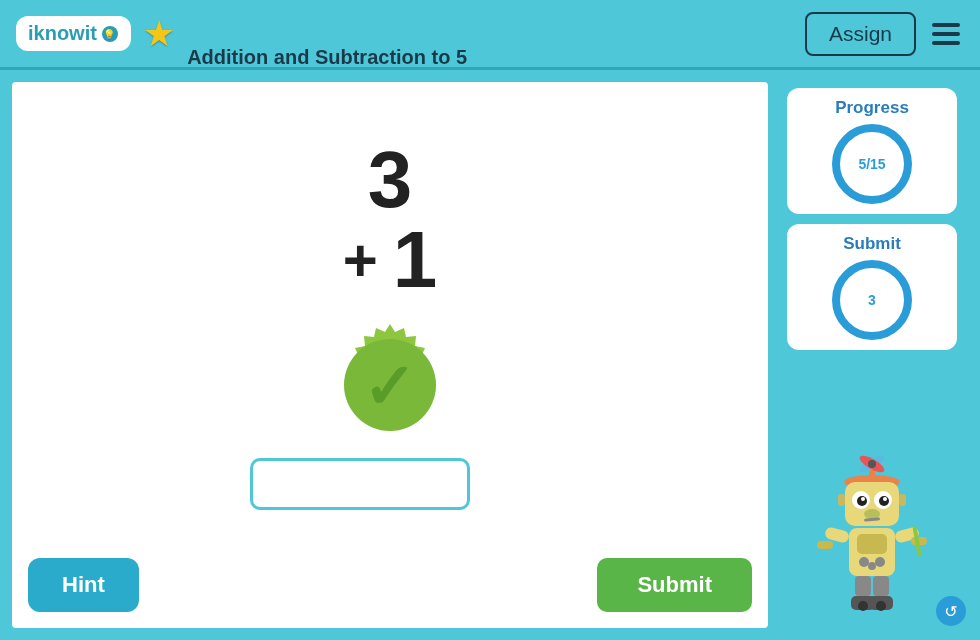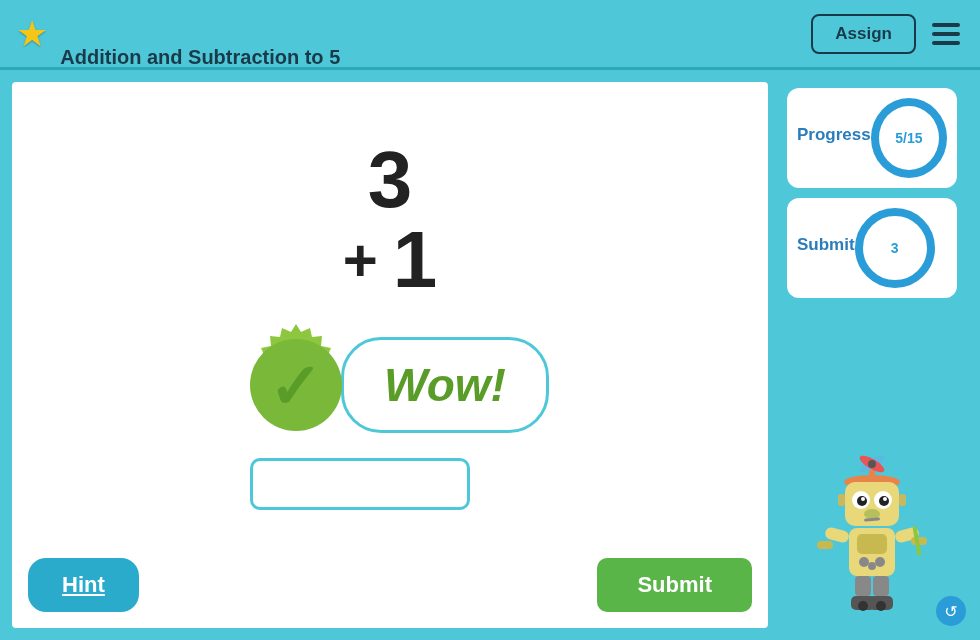--- a/index.html
+++ b/index.html
@@ -43,22 +43,22 @@
       font-weight: bold;
       color: #1a3a4a;
       flex: 1;
       margin-top: 48px;
     }
     .assign-btn {
       background: transparent;
       border: 2px solid #1a3a4a;
       border-radius: 8px;
       padding: 8px 22px;
-      font-size: 17px;
-      font-weight: bold;
+      font-size: 21px;
+      font-weight: normal;
       color: #1a3a4a;
       cursor: pointer;
     }
     .menu-icon {
       display: flex;
       flex-direction: column;
       gap: 5px;
       cursor: pointer;
       padding: 4px;
     }
@@ -162,27 +162,26 @@
       position: absolute;
       bottom: 16px;
       left: 16px;
       right: 16px;
       display: flex;
       justify-content: space-between;
     }
     .hint-btn {
       background: #2aabcc;
       border: none;
-      border-radius: 18px;
+      border-radius: 12px;
       padding: 14px 34px;
       font-size: 22px;
       font-weight: bold;
       color: #fff;
       cursor: pointer;
-      text-decoration: underline;
     }
     .submit-btn {
       background: #5ab548;
       border: none;
       border-radius: 10px;
       padding: 14px 40px;
       font-size: 22px;
       font-weight: bold;
       color: #fff;
       cursor: pointer;
@@ -199,21 +198,21 @@
       align-items: center;
       padding-top: 10px;
       gap: 10px;
     }
 
     .sidebar-section {
       background: #fff;
       border-radius: 12px;
       width: 170px;
       display: flex;
-      flex-direction: row;
+      flex-direction: column;
       align-items: center;
       padding: 10px;
     }
 
     .sidebar-label {
       font-size: 17px;
       font-weight: bold;
       color: #2a7dba;
       margin-bottom: 6px;
     }
@@ -263,20 +262,27 @@
     
     .robot-svg {
       width: 130px;
       height: 170px;
     }
   </style>
 </head>
 <body>
 
 <div class="header">
+  <div class="logo">
+    <span>iknowit</span>
+    <svg width="18" height="18" viewBox="0 0 18 18">
+      <circle cx="9" cy="9" r="8" fill="#2a9db5"></circle>
+      <text x="9" y="13" text-anchor="middle" fill="white" font-size="10" font-weight="bold">💡</text>
+    </svg>
+  </div>
 
   <div class="star-icon">
     <span>★</span>
   </div>
 
   <div class="lesson-title">Addition and Subtraction to 5</div>
 
   <button class="assign-btn">Assign</button>
 
   <div class="menu-icon">
@@ -304,23 +310,20 @@
         <svg width="130" height="130" viewBox="0 0 130 130">
 
           <polygon points="65,4 70,12 79,8 81,17 91,16 90,26 100,28 96,37 105,43 98,50 105,58 96,63 100,72 90,74 91,84 81,83 79,92 70,88 65,96 60,88 51,92 49,83 39,84 40,74 30,72 34,63 25,58 32,50 25,43 34,37 30,28 40,26 39,16 49,17 51,8 60,12" fill="#8dc63f"></polygon>
 
           <circle cx="65" cy="65" r="46" fill="#7ab83a"></circle>
 
           <text x="65" y="88" text-anchor="middle" fill="#5a9c28" font-size="64" font-weight="900">✓</text>
         </svg>
       </div>
 
-      <div class="wow-bubble">
-        <span>Wow!</span>
-      </div>
     </div>
 
     <div style="position:relative; margin-top:8px; left:-30px;">
       <div style="width:220px; height:52px; border:3px solid #4ec8d8; border-radius:10px; background:#fff;"></div>
     </div>
 
     <div class="bottom-buttons">
       <button class="hint-btn">Hint</button>
       <button class="submit-btn">Submit</button>
     </div>

